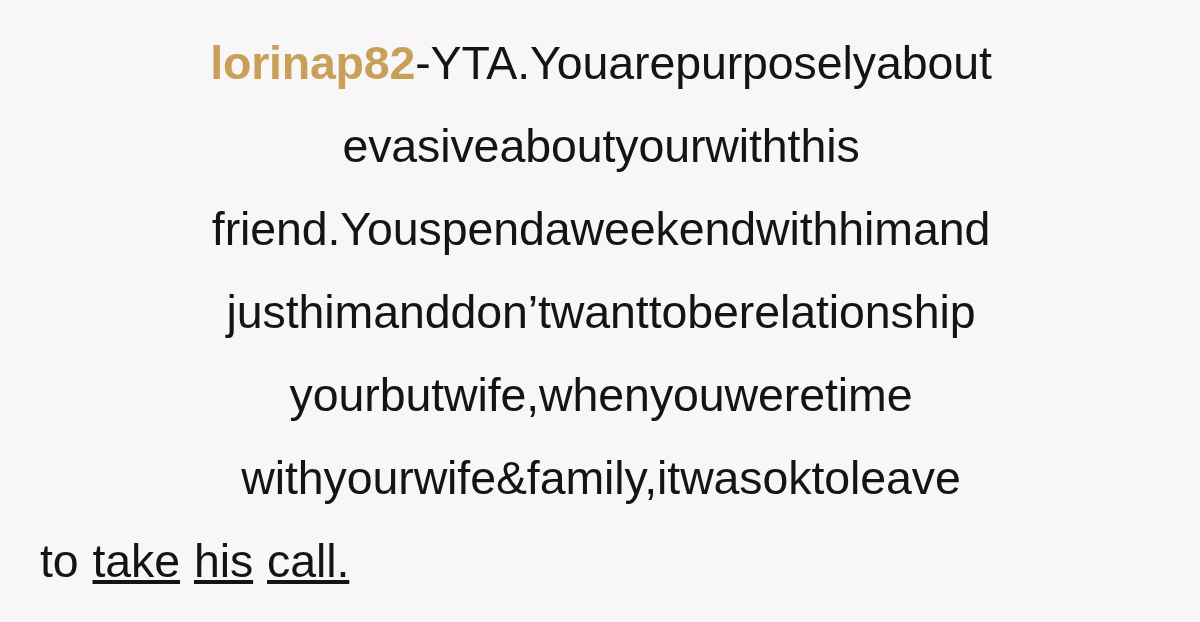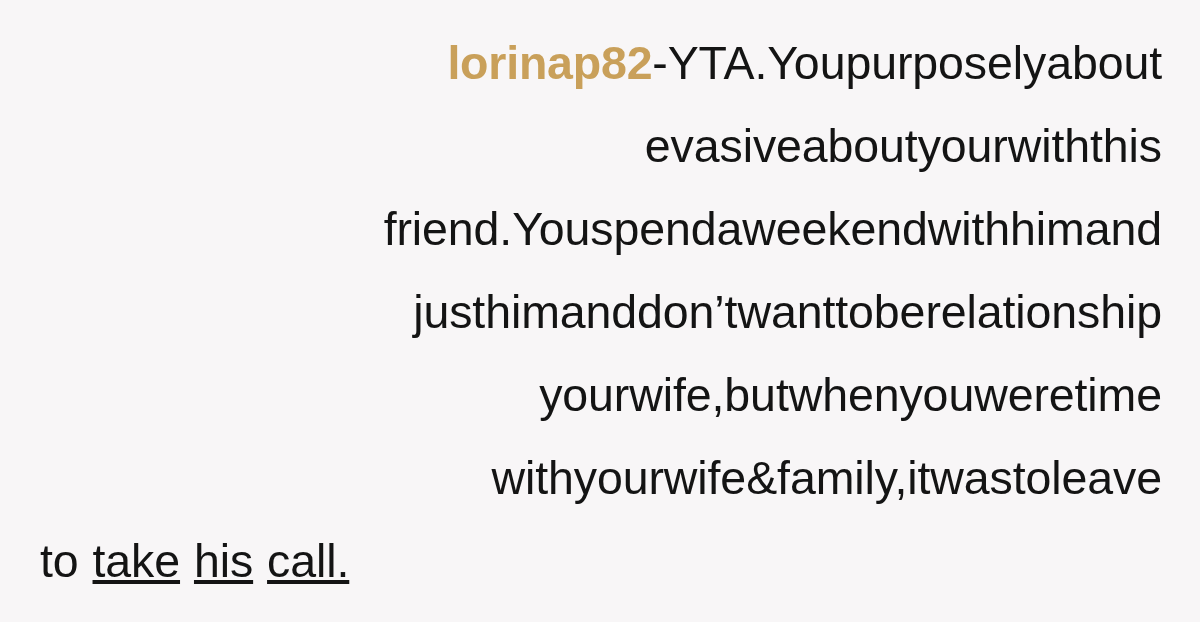--- a/index.html
+++ b/index.html
@@ -47,21 +47,21 @@
     white-space: nowrap;
   }
   .line.last {
     text-align: left;
     text-align-last: left;
   }
   
   .line {
     display: flex;
     flex-direction: row;
-    justify-content: flex-end;
+    justify-content: center;
     width: 100%;
   }
   .line.last {
     justify-content: flex-start;
   }
   .line.last .w + .w {
     margin-left: 0.30em;
     text-decoration: underline;
   }
   .w {
@@ -82,20 +82,21 @@
 <body>
 
 <div id="comment-screenshot">
 
   <div id="comment-body">
       <span class="line">
         <span class="w" id="username">lorinap82</span>
         <span class="w sep-dash">-</span>
         <span class="w">YTA.</span>
         <span class="w">You</span>
+        <span class="w">are</span>
         <span class="w">purposely</span>
         <span class="w">about</span>
       </span>
       <span class="line">
         <span class="w">evasive</span>
         <span class="w">about</span>
         <span class="w">your</span>
         <span class="w">with</span>
         <span class="w">this</span>
       </span>
@@ -114,35 +115,36 @@
         <span class="w">him</span>
         <span class="w">and</span>
         <span class="w">don’t</span>
         <span class="w">want</span>
         <span class="w">to</span>
         <span class="w">be</span>
         <span class="w">relationship</span>
       </span>
       <span class="line">
         <span class="w">your</span>
+        <span class="w">but</span>
         <span class="w">wife,</span>
-        <span class="w">but</span>
         <span class="w">when</span>
         <span class="w">you</span>
         <span class="w">were</span>
         <span class="w">time</span>
       </span>
       <span class="line">
         <span class="w">with</span>
         <span class="w">your</span>
         <span class="w">wife</span>
         <span class="w">&amp;</span>
         <span class="w">family,</span>
         <span class="w">it</span>
         <span class="w">was</span>
+        <span class="w">ok</span>
         <span class="w">to</span>
         <span class="w">leave</span>
       </span>
       <span class="line last">
         <span class="w">to</span>
         <span class="w">take</span>
         <span class="w">his</span>
         <span class="w">call.</span>
       </span>
     </div>

